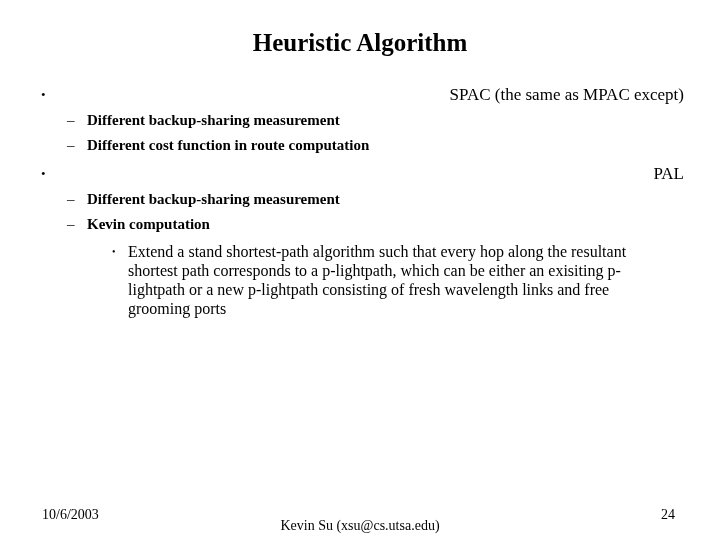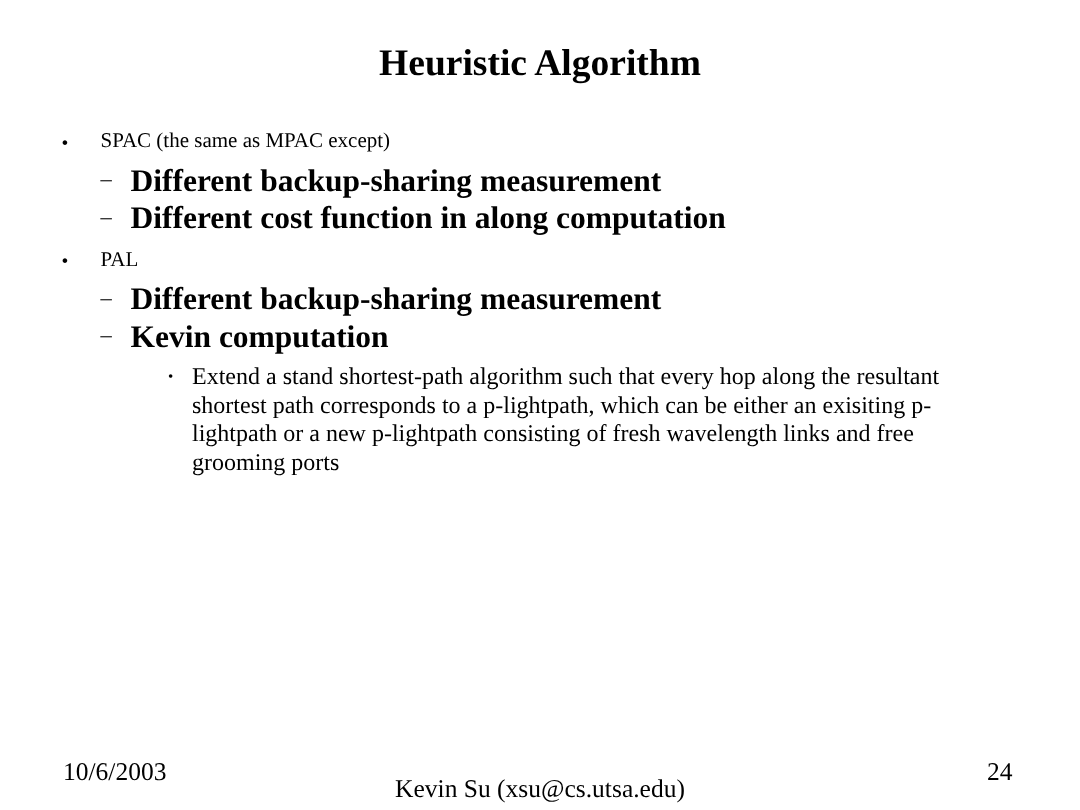--- a/index.html
+++ b/index.html
@@ -69,39 +69,40 @@
     font-size: 17px;
     line-height: 26px;
   }
   .lvl1 .bullet-mark {
     width: 26px;
     margin-left: 5px;
     font-size: 13px;
     line-height: 26px;
   }
   .lvl1 .bullet-text {
-    font-size: 14px;
+    font-size: 17px;
     line-height: 26px;
+    text-align: right;
   }
 
   
   .lvl2 {
     font-size: 15px;
     line-height: 25px;
     font-weight: bold;
   }
   .lvl2 .bullet-mark {
     width: 20px;
     margin-left: 31px;
     font-size: 15px;
     line-height: 25px;
     font-weight: normal;
   }
   .lvl2 .bullet-text {
-    font-size: 21px;
+    font-size: 15px;
     line-height: 25px;
     font-weight: bold;
   }
 
   
   .lvl3 {
     font-size: 13px;
     line-height: 19px;
   }
   .lvl3 .bullet-mark {
@@ -119,21 +120,21 @@
   .gap-before-pal { height: 3px; }
   .gap-before-lvl3 { height: 5px; }
 
   
   .footer {
     position: absolute;
     left: 36px;
     top: 505px;
     width: 648px;
     height: 20px;
-    font-size: 17px;
+    font-size: 14px;
     line-height: 20px;
   }
   .footer-date {
     position: absolute;
     left: 6px;
     top: 0;
     text-align: left;
   }
   .footer-center {
     position: absolute;
@@ -163,21 +164,21 @@
       <span class="bullet-text">SPAC (the same as MPAC except)</span>
     </div>
 
     <div class="bullet-row lvl2">
       <span class="bullet-mark">–</span>
       <span class="bullet-text">Different backup-sharing measurement</span>
     </div>
 
     <div class="bullet-row lvl2">
       <span class="bullet-mark">–</span>
-      <span class="bullet-text">Different cost function in along computation</span>
+      <span class="bullet-text">Different cost function in route computation</span>
     </div>
 
     <div class="gap-before-pal"></div>
 
     <div class="bullet-row lvl1">
       <span class="bullet-mark">•</span>
       <span class="bullet-text">PAL</span>
     </div>
 
     <div class="bullet-row lvl2">

